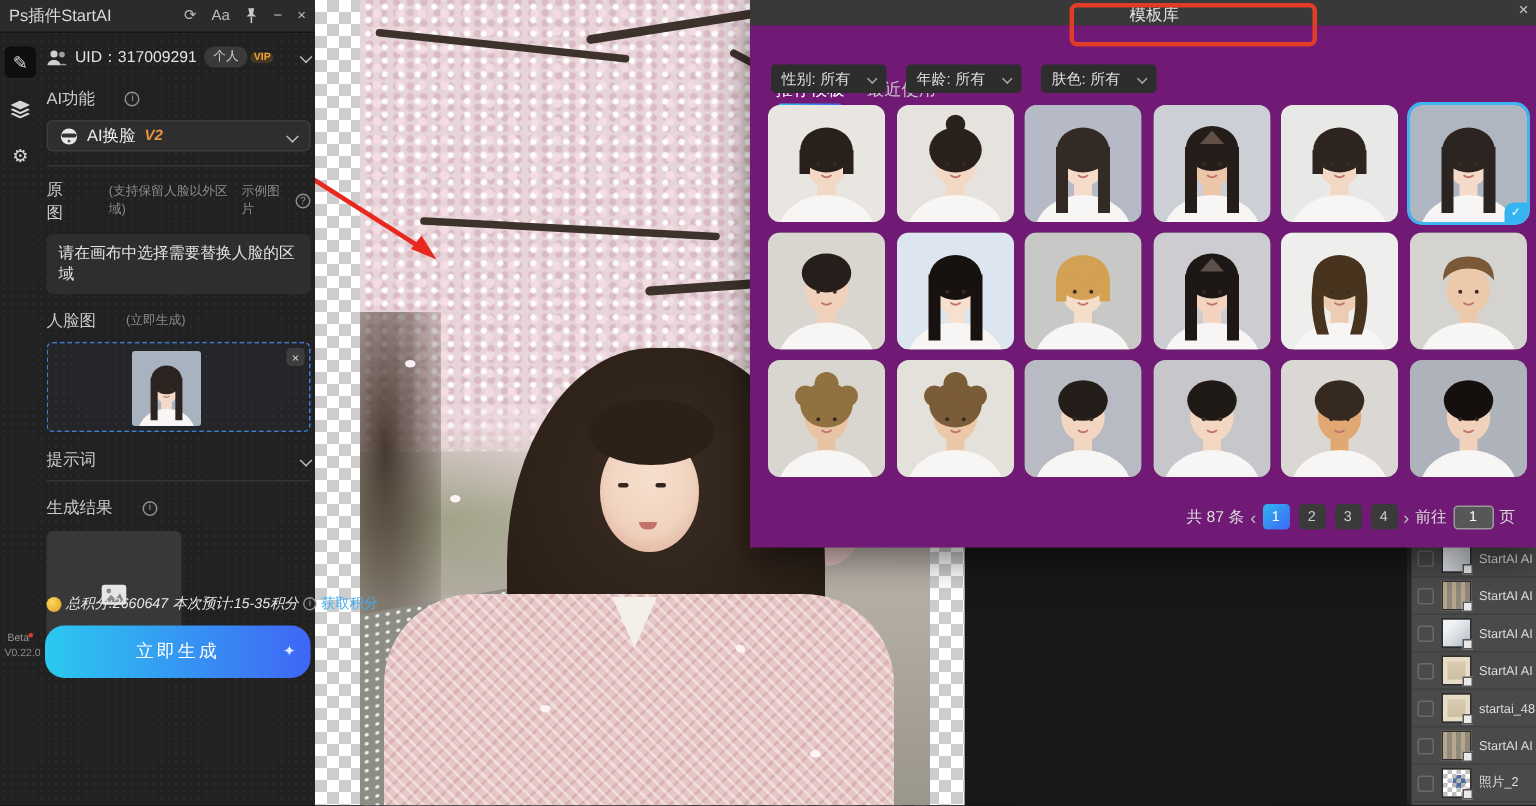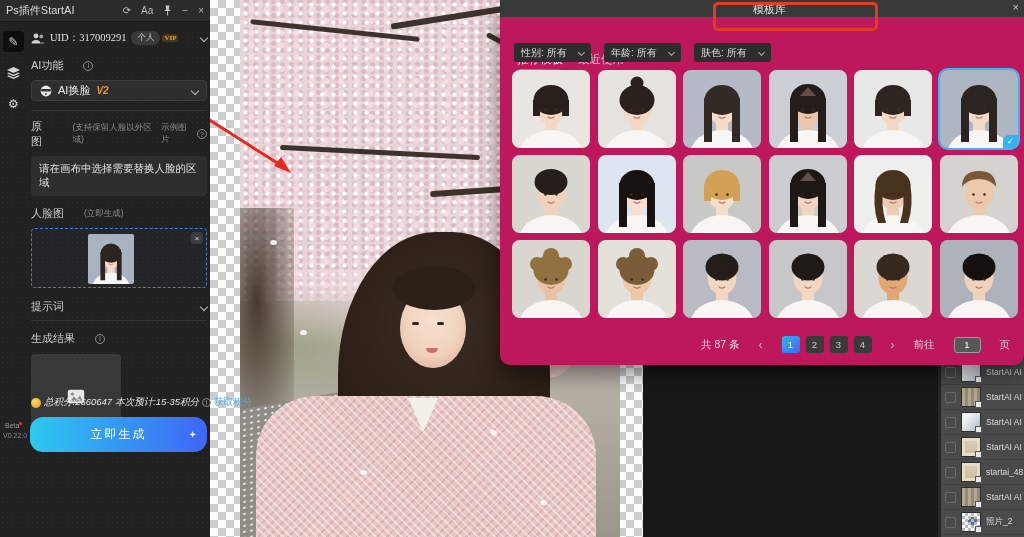--- a/index.html
+++ b/index.html
@@ -15,21 +15,21 @@
   #plugin-titlebar { position:absolute; left:0; top:0; width:100%; height:22px; background:#2b2b2b;
     border-bottom:1px solid #171717; display:flex; align-items:center; padding:0 6px; }
   #plugin-titlebar .t { font-size:11px; color:#d9d9d9; }
   #tb-icons { margin-left:auto; display:flex; align-items:center; gap:10px; }
   #tb-icons span { font-size:10px; color:#bdbdbd; line-height:1; cursor:default; }
   .rail { position:absolute; left:0; top:24px; width:27px; bottom:0; }
   .rail .ric { width:21px; height:21px; margin:7px auto 10px; display:flex; align-items:center;
     justify-content:center; border-radius:4px; color:#d8d8d8; font-size:12px; }
   .ric.sel { background:#0e0e0e; }
   .pcontent { position:absolute; left:31px; top:28px; width:176px; }
-  .uid-row { display:flex; align-items:center; gap:5px; height:20px;font-family:Liberation Serif, serif; }
+  .uid-row { display:flex; align-items:center; gap:5px; height:20px; }
   .uid-row .uid { font-size:10.5px; color:#e2e2e2; white-space:nowrap; }
   .pill { background:#3a3a3a; color:#cfcfcf; font-size:8.5px; border-radius:8px; padding:1px 6px; }
   .vip { color:#e8a33d; font-size:7px; font-weight:bold; background:#453722; border-radius:3px; padding:0 2px; margin-left:-3px;}
   .chev { width:6px; height:6px; border-right:1.5px solid #bdbdbd; border-bottom:1.5px solid #bdbdbd;
     transform:rotate(45deg); display:inline-block; flex:none; }
   .sec-label { display:flex; align-items:center; gap:20px; font-size:11px; color:#cccccc; margin-top:10px; }
   .sec-label .sub { font-size:8.5px; color:#8b8b8b; }
   .qcircle { width:10px; height:10px; border:1px solid #8d8d8d; border-radius:50%; color:#9c9c9c;
     font-size:7px; display:inline-flex; align-items:center; justify-content:center; flex:none; }
   .select-box { margin-top:7px; height:21px; background:#2e2e2e; border:1px solid #3c3c3c; border-radius:4px;
@@ -126,42 +126,42 @@
   .lname { font-size:8.5px; color:#dddddd; white-space:nowrap; }
   .th-jacket { background:linear-gradient(135deg,#f0f2f5 25%,#d3d9df 60%,#aab3bc); }
   .th-plaid { background:repeating-linear-gradient(90deg,#b5a78d 0 3px,#91897a 3px 6px),#c9bda4; }
   .th-beige { background:linear-gradient(#ddceb4,#ccbc9e); box-shadow:inset 0 0 0 3px #e7dcc6; }
   .th-photo { background-image:linear-gradient(45deg,#bbb 25%,transparent 25%,transparent 75%,#bbb 75%),
       linear-gradient(45deg,#bbb 25%,transparent 25%,transparent 75%,#bbb 75%),
       radial-gradient(circle at 60% 45%, #4a6e9e 30%, #fff 31%);
     background-size:6px 6px,6px 6px,100% 100%; background-position:0 0,3px 3px,0 0; }
 
   
-  #template-panel { position:absolute; left:500px; top:0; width:524px; height:365px; background:#be185d;
-    box-shadow:0 8px 22px rgba(0,0,0,0.5); z-index:5;border-radius:10px; }
+  #template-panel { position:absolute; left:500px; top:0; width:524px; height:365px; background:#701a75;
+    box-shadow:0 8px 22px rgba(0,0,0,0.5); z-index:5; }
   #tp-header { position:absolute; left:0; top:0; width:100%; height:17px; background:#393939; }
   #tp-title { position:absolute; left:253px; top:2px; font-size:11px; color:#e3e3e3; }
   #tp-close { position:absolute; right:5px; top:1px; font-size:11px; color:#c9c9c9; }
   .tp-tabs { position:absolute; left:17px; top:22px; display:flex; gap:15px;margin-top:30px; }
   .tp-tab { font-size:11.5px; color:#c6c6c6; padding-bottom:4px; position:relative; }
   .tp-tab.active { color:#ffffff; }
   .tp-tab.active::after { content:""; position:absolute; left:2px; right:2px; bottom:-1px; height:3px;
     border-radius:2px; background:linear-gradient(90deg,#27c4f0,#4a5bf0); }
   .tp-filters { position:absolute; left:14px; top:43px; display:flex; gap:13px; }
   .f-pill { width:77px; height:19px; background:#2d2d2d; border-radius:3px; display:flex; align-items:center;
     padding:0 7px; gap:3px; }
   .f-pill .fl { font-size:10px; color:#dedede; white-space:nowrap; }
   .f-pill .chev { margin-left:auto; width:5px; height:5px; border-width:1.5px; border-color:#aaaaaa; }
   #tp-grid { position:absolute; left:12px; top:70px; display:grid; grid-template-columns:repeat(6,78px);
     grid-auto-rows:78px; column-gap:7.6px; row-gap:7px; }
   .tile { border-radius:8px; overflow:hidden; position:relative; background:#888; }
   .tile.selected { outline:2px solid #3db5f3; outline-offset:0; }
   .tile .ck { position:absolute; right:0; bottom:0; width:15px; height:13px; background:#35b4f2;
     border-radius:6px 0 6px 0; color:#fff; font-size:8px; display:flex; align-items:center; justify-content:center; }
-  #tp-pager { position:absolute; right:14px; top:336px; display:flex; align-items:center; gap:19px; }
+  #tp-pager { position:absolute; right:14px; top:336px; display:flex; align-items:center; gap:4px; }
   #tp-pager .pt { font-size:10.5px; color:#dcdcdc; white-space:nowrap; }
   #tp-pager .arr { font-size:12px; color:#c0c0c0; }
   .pchip { width:18px; height:17px; border-radius:3px; background:#3a3a3a; color:#cccccc; font-size:9.5px;
     display:flex; align-items:center; justify-content:center; }
   .pchip.active { background:linear-gradient(135deg,#2fb6f0,#3f66f6); color:#ffffff; }
   #goto-input { width:27px; height:16px; background:#575757; border:1px solid #9a9a9a; border-radius:3px;
     color:#ffffff; font-size:9.5px; text-align:center; }
 
   
   #red-box { position:absolute; left:713px; top:2px; width:165px; height:29px; border:3px solid #e23c28;

